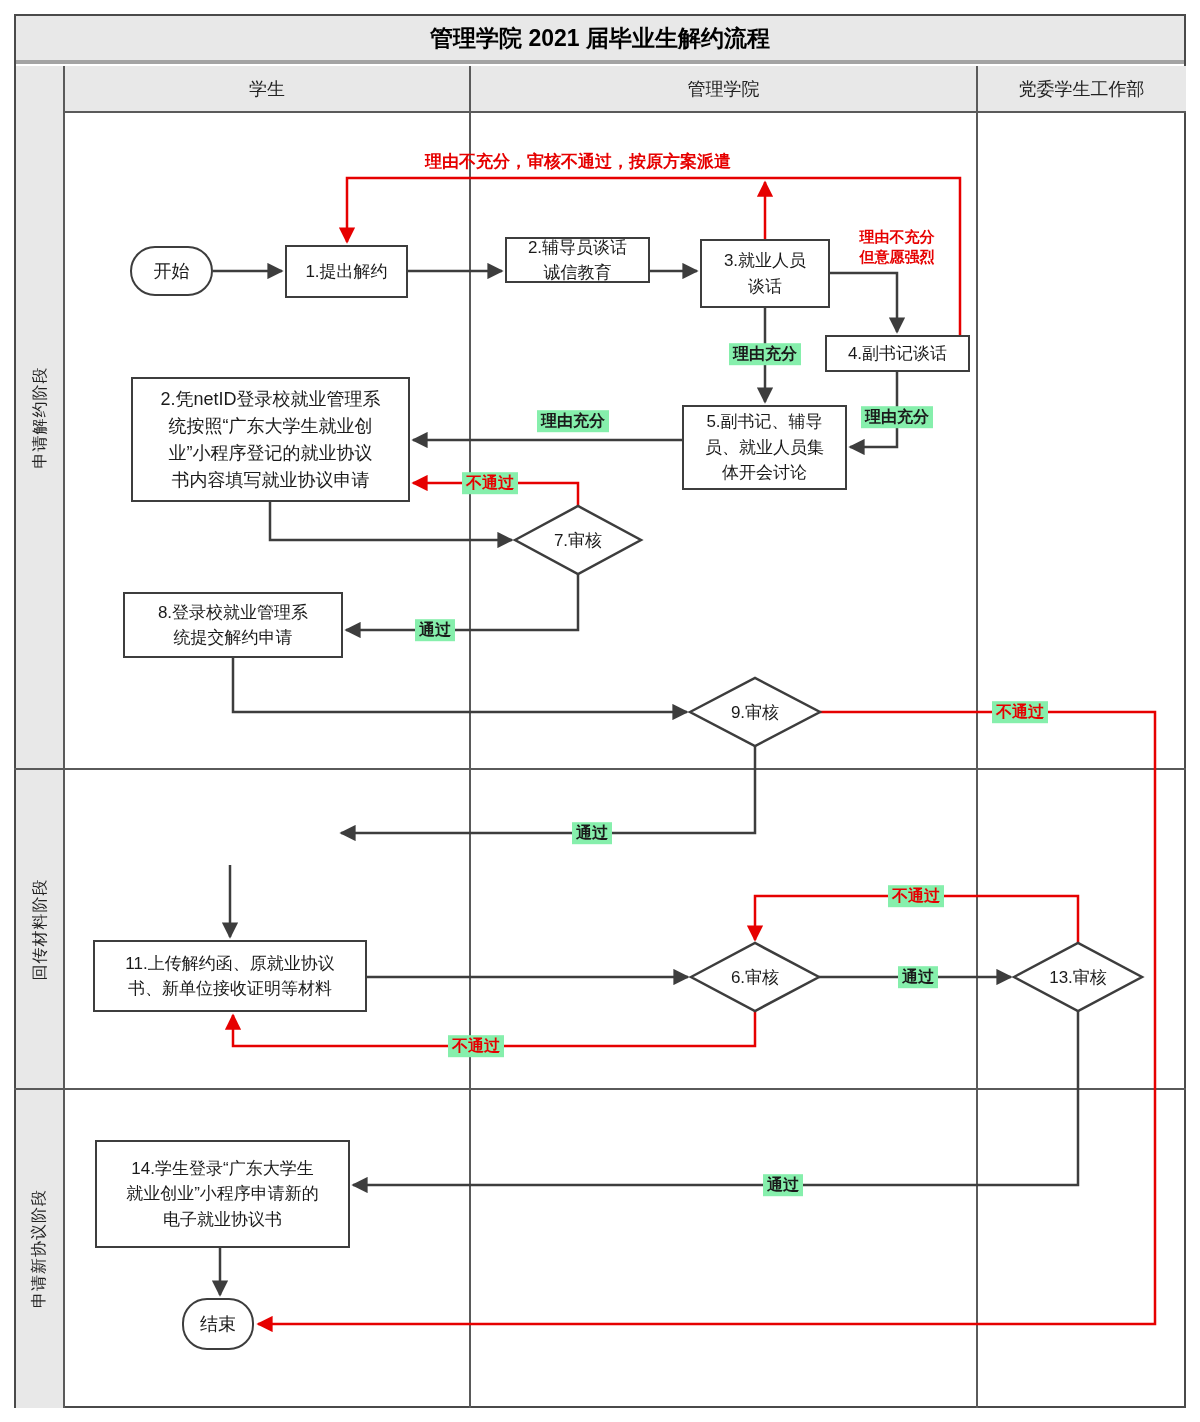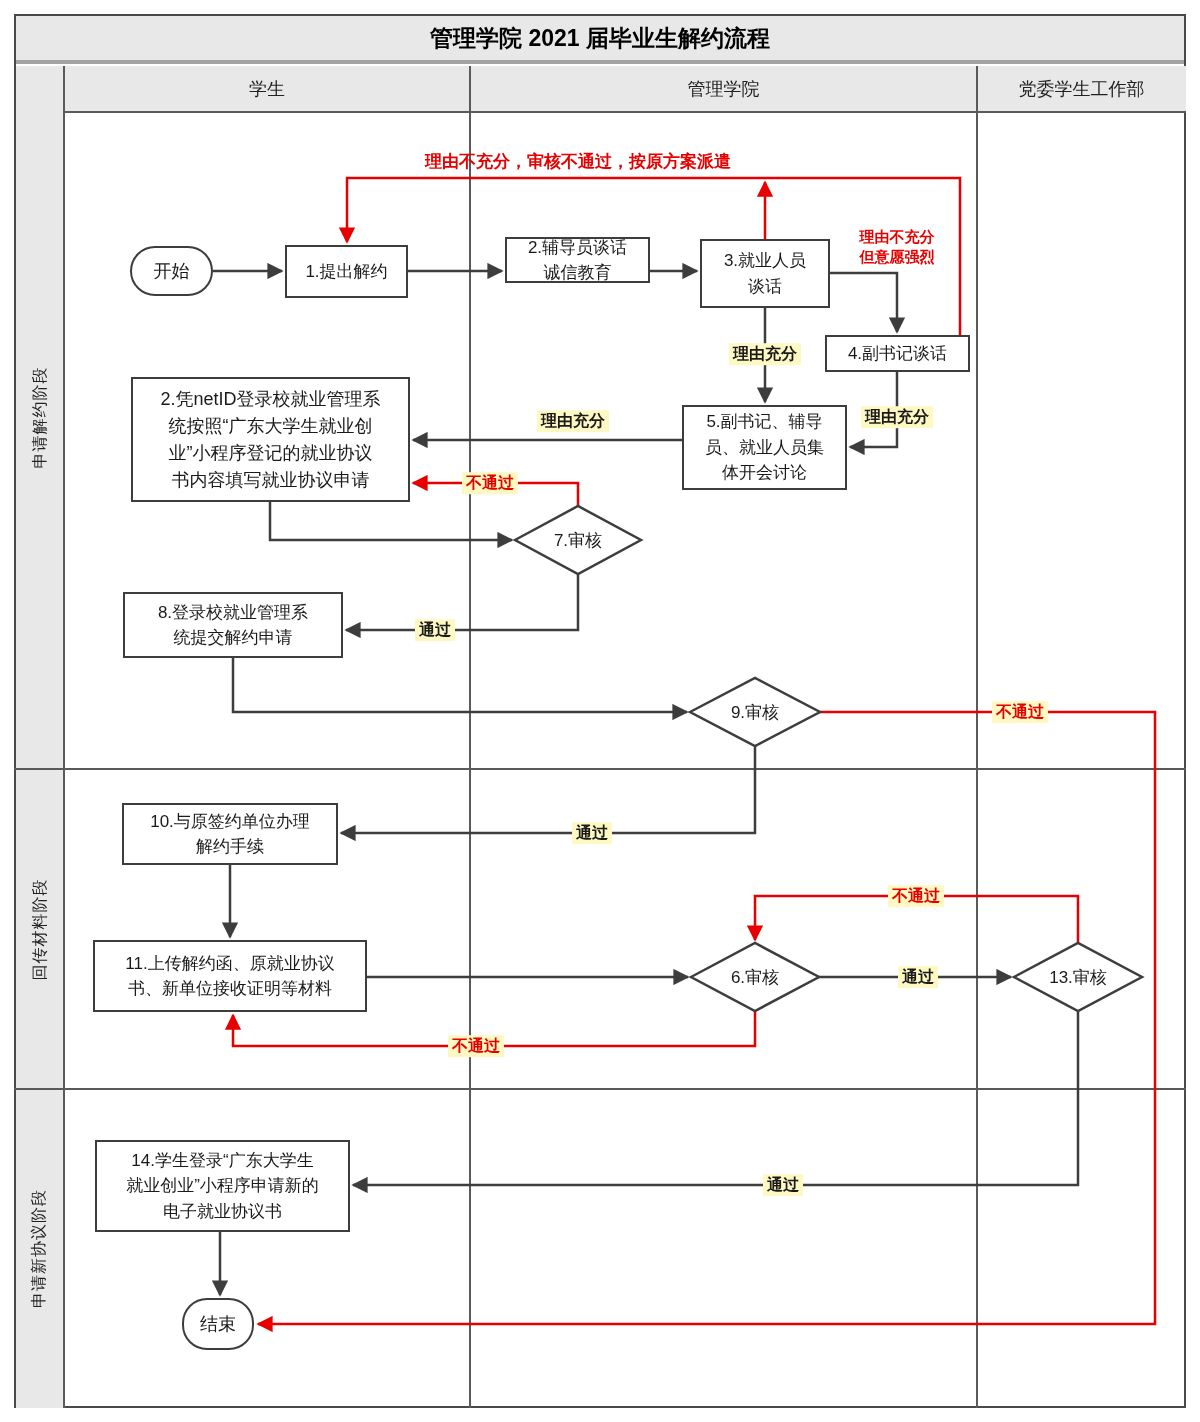--- a/index.html
+++ b/index.html
@@ -19,21 +19,21 @@
   .phase span{transform:rotate(-90deg);white-space:nowrap;font-size:16px;color:#222;letter-spacing:1px;}
   
   svg.edges{position:absolute;left:0;top:0;z-index:3;}
   
   .node{border:2.5px solid #3d3d3d;background:#fff;display:flex;align-items:center;justify-content:center;
         text-align:center;font-size:17px;line-height:1.5;white-space:pre-line;z-index:4;}
   .cap{border-radius:25px;font-size:18px;}
   .dlabel{background:transparent;display:flex;align-items:center;justify-content:center;
           font-size:17px;z-index:4;}
   
-  .elabel{transform:translate(-50%,-50%);font-weight:bold;font-size:16px;background:#fef9c3;
+  .elabel{transform:translate(-50%,-50%);font-weight:bold;font-size:16px;background:#86efac;
           padding:0 4px;white-space:pre-line;text-align:center;z-index:5;position:absolute;line-height:1.35;}
   .red{color:#e60000;}
   .nobg{background:transparent;padding:0;}
 </style>
 </head>
 <body>
 
 <div id="app">
 
   <div class="abs frame"></div>
@@ -117,27 +117,25 @@
 员、就业人员集
 体开会讨论</div>
   <div class="abs node" style="left:131px;top:377px;width:279px;height:125px;font-size:18px;">2.凭netID登录校就业管理系
 统按照“广东大学生就业创
 业”小程序登记的就业协议
 书内容填写就业协议申请</div>
   <div class="abs dlabel" style="left:518px;top:523px;width:120px;height:34px;">7.审核</div>
   <div class="abs node" style="left:123px;top:592px;width:220px;height:66px;">8.登录校就业管理系
 统提交解约申请</div>
   <div class="abs dlabel" style="left:695px;top:695px;width:120px;height:34px;">9.审核</div>
-  <div class="abs node" style="left:122px;top:803px;width:216px;height:62px;">10.与原签约单位办理
-解约手续</div>
   <div class="abs node" style="left:93px;top:940px;width:274px;height:72px;">11.上传解约函、原就业协议
 书、新单位接收证明等材料</div>
   <div class="abs dlabel" style="left:695px;top:960px;width:120px;height:34px;">6.审核</div>
   <div class="abs dlabel" style="left:1018px;top:960px;width:120px;height:34px;">13.审核</div>
-  <div class="abs node" style="left:95px;top:1140px;width:255px;height:92px;">14.学生登录“广东大学生
+  <div class="abs node" style="left:95px;top:1140px;width:255px;height:108px;">14.学生登录“广东大学生
 就业创业”小程序申请新的
 电子就业协议书</div>
   <div class="abs node cap" style="left:182px;top:1298px;width:72px;height:52px;">结束</div>
 
   <div class="elabel red nobg" style="left:578px;top:162px;font-size:17px;">理由不充分，审核不通过，按原方案派遣</div>
   <div class="elabel red nobg" style="left:897px;top:247px;font-size:15px;">理由不充分
 但意愿强烈</div>
   <div class="elabel" style="left:765px;top:354px;">理由充分</div>
   <div class="elabel" style="left:897px;top:417px;">理由充分</div>
   <div class="elabel" style="left:573px;top:421px;">理由充分</div>

